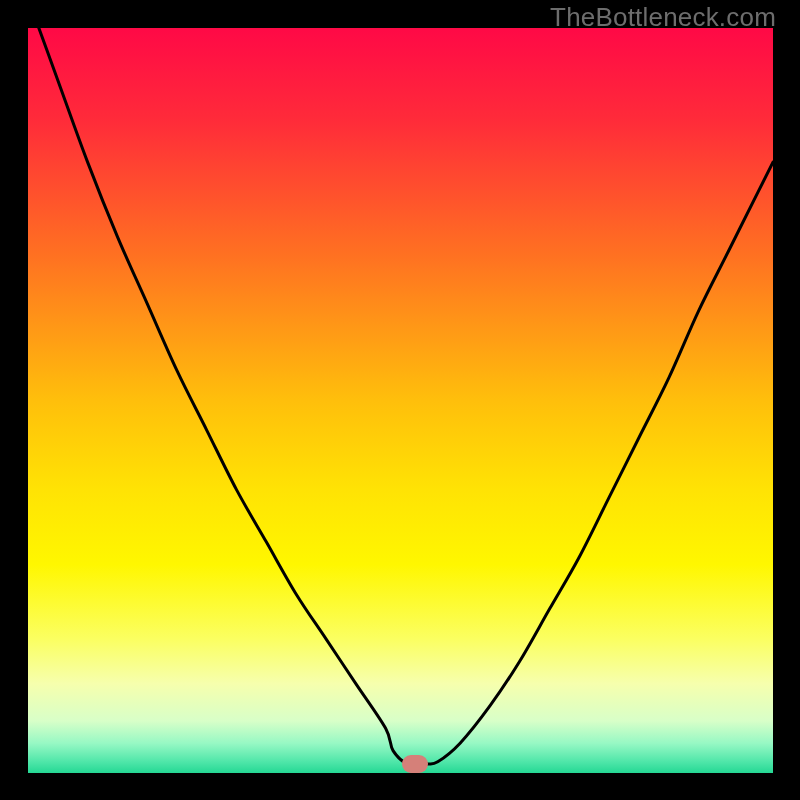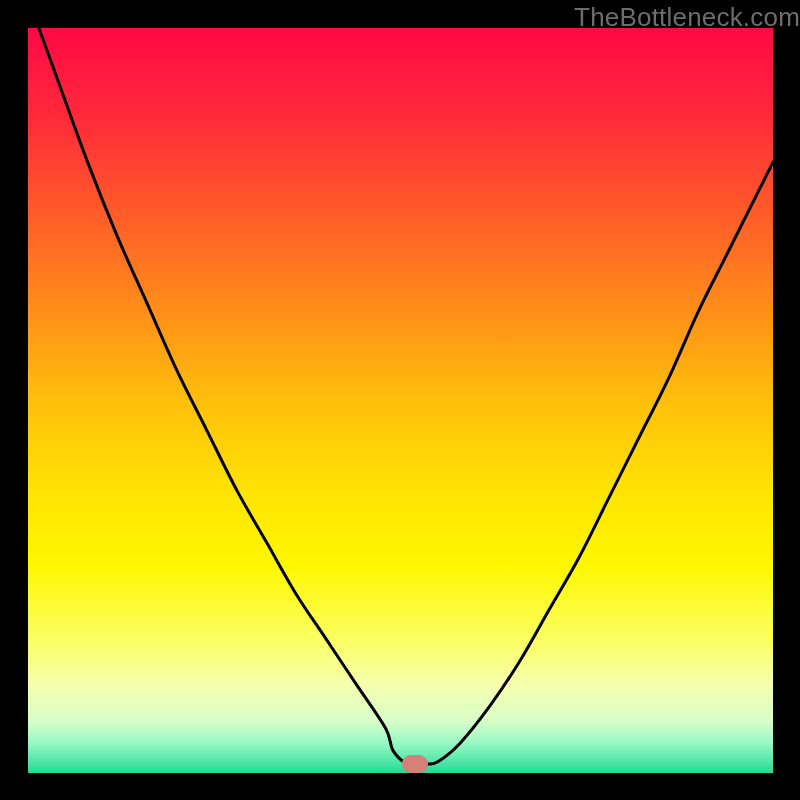--- a/index.html
+++ b/index.html
@@ -7,21 +7,21 @@
     width: 800px;
     height: 800px;
     background: #000;
     position: relative;
     font-family: Arial, Helvetica, sans-serif;
     overflow: hidden;
   }
   .watermark {
     position: absolute;
     top: 2px;
-    right: 0;
+    right: 24px;
     color: #6d6d6d;
     font-size: 26px;
     font-weight: 500;
     z-index: 30;
     letter-spacing: 0.2px;
   }
   .plot-area {
     position: absolute;
     left: 28px;
     top: 28px;

